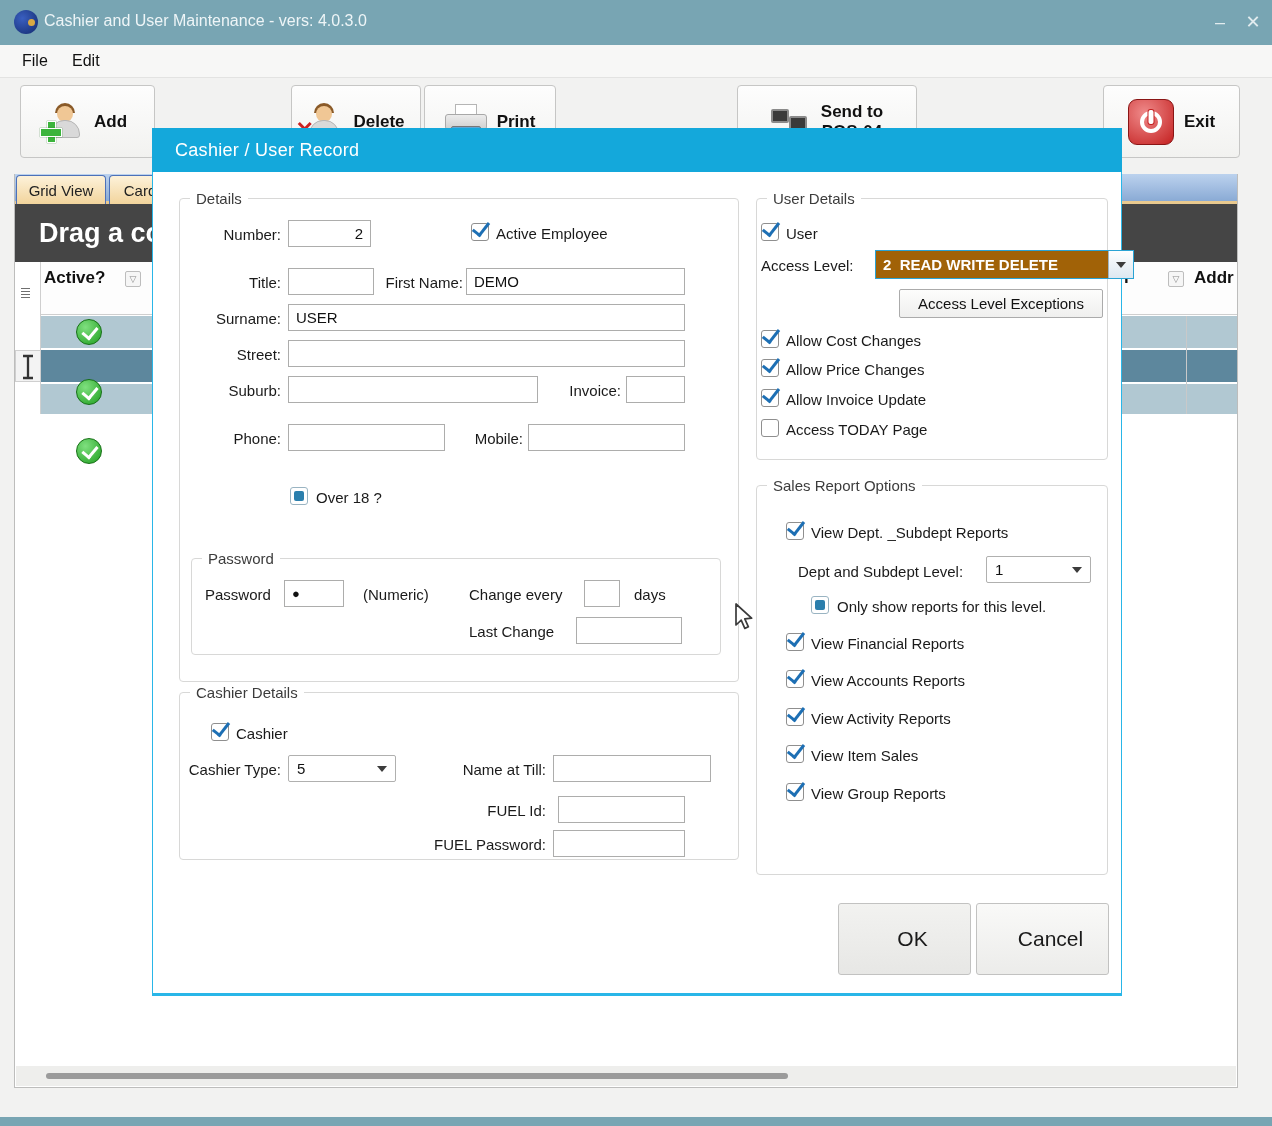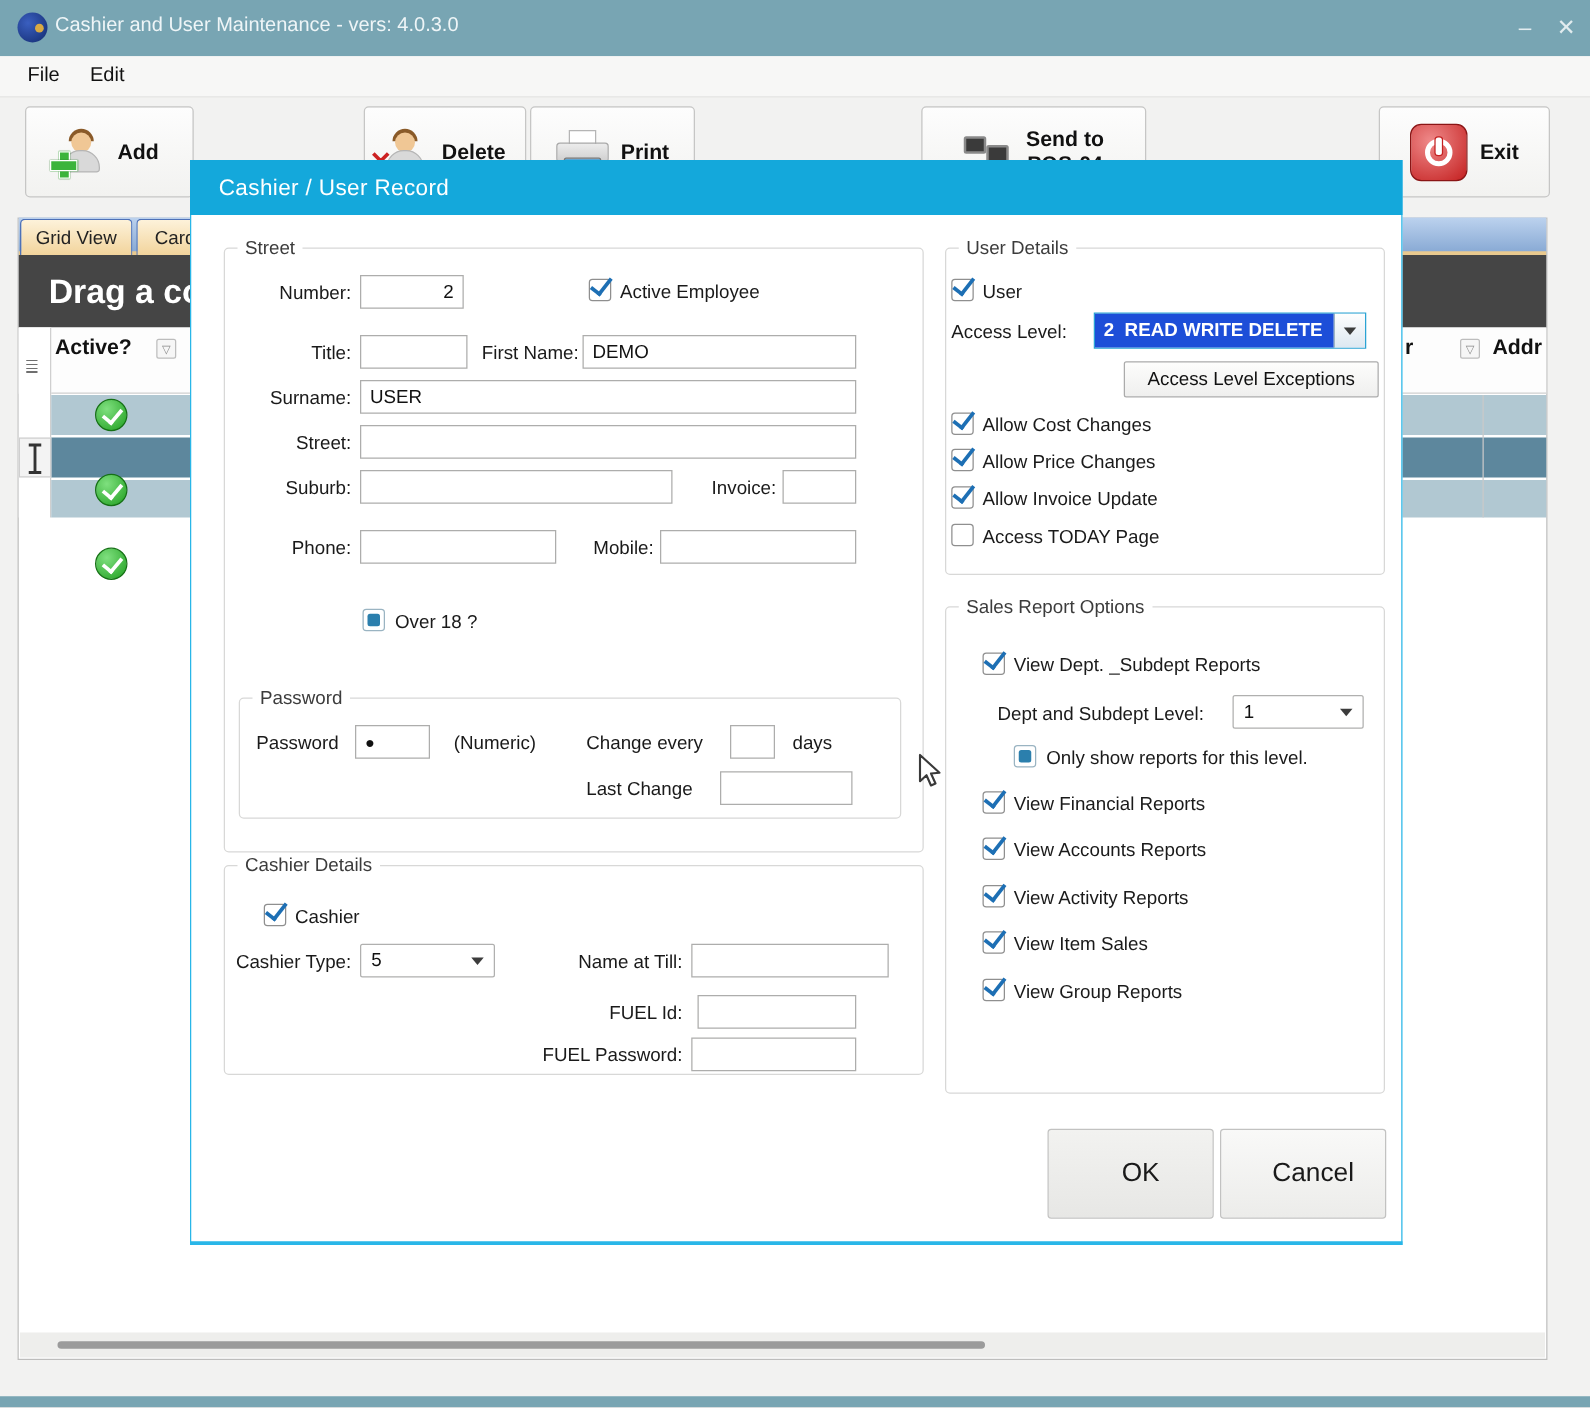--- a/index.html
+++ b/index.html
@@ -96,22 +96,22 @@
   .cb.ck::after { content:''; position:absolute; left:4px; top:-5px; width:7px; height:14px;
     border:solid #1d6fb4; border-width:0 3.5px 3.5px 0; transform:rotate(38deg); }
   .cb.fill { border-color:#9ab4c2; }
   .cb.fill::after { content:''; position:absolute; inset:3px; background:#2b7fad; border-radius:2px; }
   .dd { position:absolute; background:#fff; border:1px solid #b0b0af; height:27px; border-radius:2px;
     display:flex; align-items:center; }
   .dd .val { flex:1; padding-left:8px; font-size:15px; color:#111; }
   .dd .arr { width:26px; display:flex; align-items:center; justify-content:center; align-self:stretch; }
   .tri { width:0; height:0; border-left:5px solid transparent; border-right:5px solid transparent; border-top:6px solid #3c3c3c; }
   .dd-access { position:absolute; height:29px; border:1px solid #2aa3d4; display:flex; }
-  .dd-access .val { background:#1d4ed8; color:#fff; font-weight:bold; font-size:15px;
-     display:flex; align-items:center; padding-left:7px; width:191px; white-space:pre; }
+  .dd-access .val { background:#a16207; color:#fff; font-weight:bold; font-size:15px;
+     display:flex; align-items:center; padding-left:7px; width:232px; white-space:pre; }
   .dd-access .arr { width:25px; background:linear-gradient(#fefefe,#dde8f1); border-left:1px solid #9fb6c4;
      display:flex; align-items:center; justify-content:center; }
   .btn { position:absolute; background:linear-gradient(#fdfdfc,#efefee); border:1px solid #ababab;
     border-radius:2px; font-size:15px; color:#111; display:flex; align-items:center; justify-content:center; }
   .bigbtn { position:absolute; width:133px; height:72px; background:linear-gradient(#f9f9f8,#ecECEA);
     border:1px solid #c2c2c1; border-radius:3px; font-size:21px; color:#1a1a1a;
     display:flex; align-items:center; justify-content:center;padding-left:16px; }
   .pwdot { font-size:13px; }
 
   .cursor { z-index:30; pointer-events:none; }
@@ -212,21 +212,21 @@
   <div class="abs hscroll-track"></div>
   <div class="abs hscroll-thumb"></div>
   <div class="abs bottom-teal"></div>
 
   <div class="abs dialog">
     <div class="dlg-header">
       <span>Cashier / User  Record</span>
     </div>
 
     <div class="grp" style="left:26px;top:70px;width:560px;height:484px;">
-      <span class="grp-lab">Street</span>
+      <span class="grp-lab">Details</span>
     </div>
     <div class="lab r" style="left:48px;top:98px;width:80px;">Number:</div>
     <div class="tb num" style="left:135px;top:92px;width:83px;">2</div>
     <div class="cb ck" style="left:318px;top:95px;"></div>
     <div class="lab" style="left:343px;top:97px;">Active Employee</div>
 
     <div class="lab r" style="left:48px;top:146px;width:80px;">Title:</div>
     <div class="tb" style="left:135px;top:140px;width:86px;"></div>
     <div class="lab r" style="left:228px;top:146px;width:82px;">First Name:</div>
     <div class="tb" style="left:313px;top:140px;width:219px;">DEMO</div>

